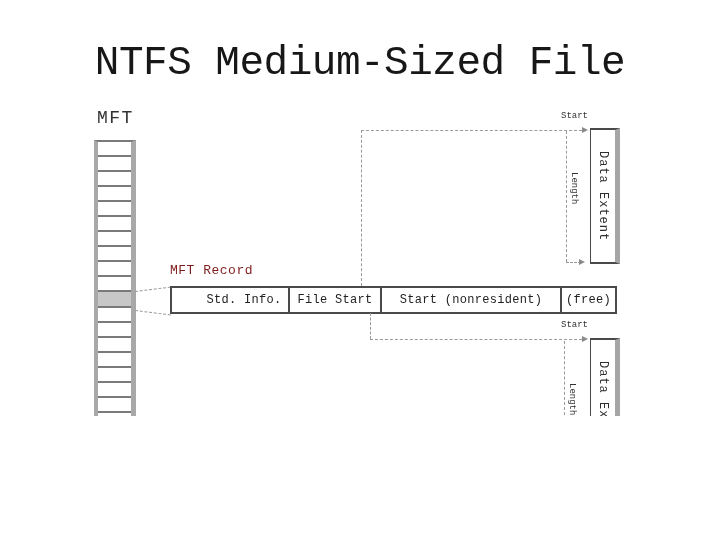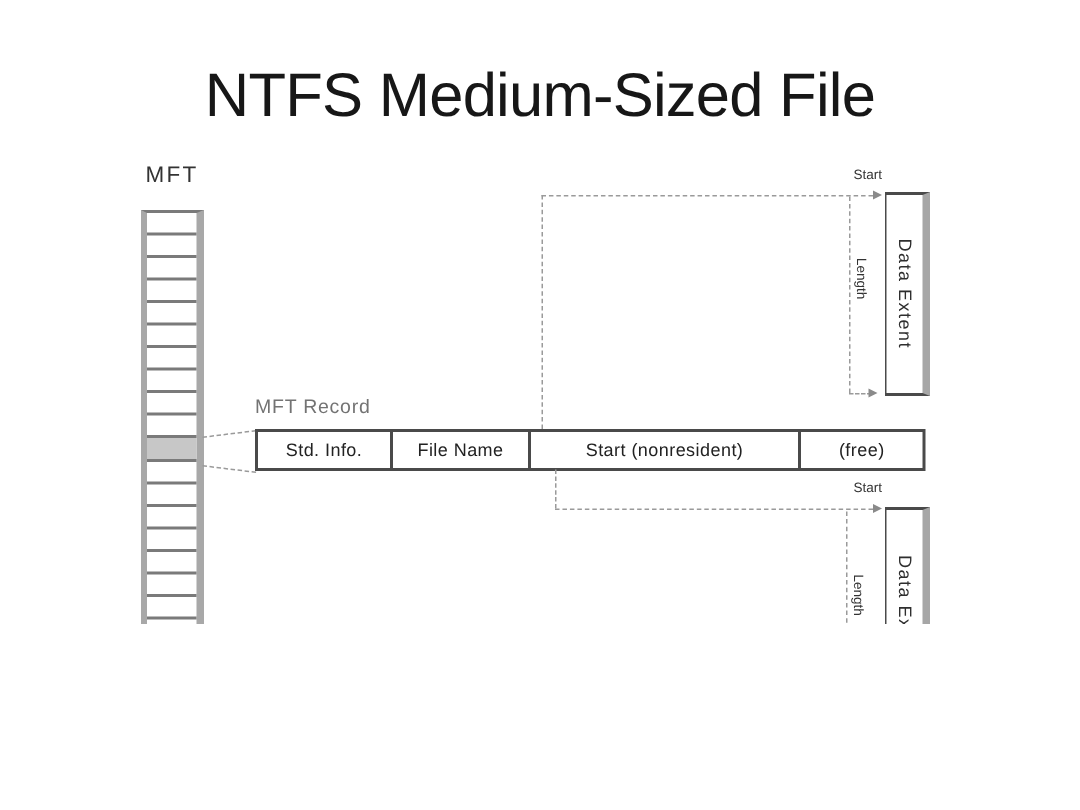--- a/index.html
+++ b/index.html
@@ -1,45 +1,45 @@
 <!DOCTYPE html>
 <html><head>
 <meta charset="utf-8">
 <style>
   html,body{margin:0;padding:0;background:#fff;}
   .slide{
     position:relative;width:720px;height:416px;background:#ffffff;overflow:hidden;
-    font-family:Liberation Sans, sans-serif;
+    font-family:Liberation Mono, monospace;
   }
   .title{
     position:absolute;top:40px;left:0;width:100%;text-align:center;
     font-size:41px;letter-spacing:-0.5px;color:#171717;
   }
   
-  .mft-label{position:absolute;left:97px;top:108px;font-size:15px;letter-spacing:1.5px;color:#333;}
+  .mft-label{position:absolute;left:97px;top:108px;font-size:18px;letter-spacing:1.5px;color:#333;}
   .mft-column{
     position:absolute;left:94px;top:140px;width:42px;height:334px;box-sizing:border-box;
     border-left:4px solid #a8a8a8;border-right:5px solid #a8a8a8;
     border-top:2px solid #7a7a7a;border-bottom:3px solid #a8a8a8;
     display:flex;flex-direction:column;background:#fff;
   }
   .mft-cell{flex:1;border-bottom:2px solid #7a7a7a;}
   .mft-cell:last-child{border-bottom:none;}
   .mft-cell.highlight{background:#c7c7c7;}
   
-  .record-label{position:absolute;left:170px;top:263px;font-size:13px;letter-spacing:0.5px;color:#737373;}
+  .record-label{position:absolute;left:170px;top:263px;font-size:13px;letter-spacing:0.5px;color:#7f1d1d;}
   .record-box{
     position:absolute;left:170px;top:286px;width:447px;height:28px;box-sizing:border-box;
     border:2px solid #4a4a4a;display:flex;background:#fff;
   }
   .record-cell{
     box-sizing:border-box;border-left:2px solid #4a4a4a;display:flex;align-items:center;
     justify-content:center;font-size:12px;color:#222;letter-spacing:0.3px;white-space:nowrap;
   }
-  .record-cell:first-child{border-left:none;}
+  .record-cell:first-child{border-left:none;margin-left:28px;}
   
   .fan{position:absolute;width:36px;height:0;border-top:1px dashed #9a9a9a;transform-origin:left center;}
   .fan.top{left:135px;top:291px;transform:rotate(-7deg);}
   .fan.bottom{left:135px;top:310px;transform:rotate(7deg);}
   
   .dashed-h{position:absolute;height:0;border-top:1px dashed #9a9a9a;}
   .dashed-v{position:absolute;width:0;border-left:1px dashed #9a9a9a;}
   .arrow-right{
     position:absolute;width:0;height:0;
     border-top:3px solid transparent;border-bottom:3px solid transparent;border-left:6px solid #8a8a8a;
@@ -86,21 +86,21 @@
       <div class="mft-cell"></div>
       <div class="mft-cell"></div>
     </div>
 
   <div class="fan top"></div>
   <div class="fan bottom"></div>
 
   <div class="record-label">MFT Record</div>
   <div class="record-box">
       <div class="record-cell" style="width: 88px;">Std. Info.</div>
-      <div class="record-cell" style="width: 92px;">File Name</div>
+      <div class="record-cell" style="width: 92px;">File Start</div>
       <div class="record-cell" style="width: 180px;">Start (nonresident)</div>
       <div class="record-cell" style="flex: 1 1 0%;">(free)</div>
     </div>
 
   <div class="dashed-v" style="left:361px;top:130px;height:156px;"></div>
   <div class="dashed-h" style="left:361px;top:130px;width:221px;"></div>
   <div class="arrow-right" style="left:582px;top:127px;"></div>
   <div class="small-label" style="left:556px;top:111px;">Start</div>
 
   <div class="dashed-v" style="left:566px;top:131px;height:131px;"></div>

